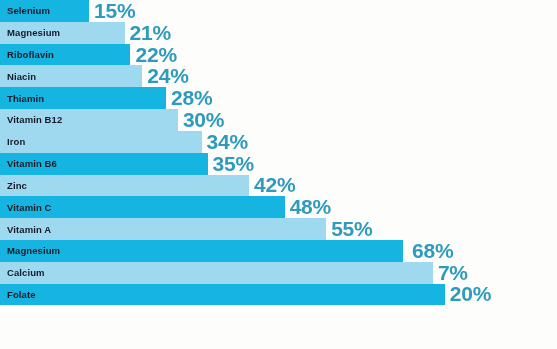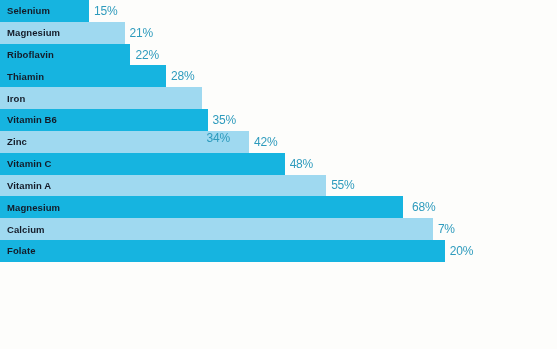--- a/index.html
+++ b/index.html
@@ -43,22 +43,22 @@
     font-weight: bold;
     color: #141b28;
     white-space: nowrap;
     letter-spacing: 0.1px;
   }
   .value {
     position: absolute;
     z-index: 2;
     top: 50%;
     transform: translateY(-50%);
-    font-size: 12px;
-    font-weight: normal;
+    font-size: 21px;
+    font-weight: bold;
     color: #2e9bbd;
     white-space: nowrap;
     letter-spacing: -0.2px;
   }
 </style>
 </head>
 <body>
 
 <div id="chart">
     <div class="row">
@@ -70,28 +70,38 @@
       <div class="bar even" style="width: 124.53px;"></div>
       <span class="bar-label">Magnesium</span>
       <span class="value" style="left: 129.53px;">21%</span>
     </div>
     <div class="row">
       <div class="bar odd" style="width: 130.46px;"></div>
       <span class="bar-label">Riboflavin</span>
       <span class="value" style="left: 135.46px;">22%</span>
     </div>
     <div class="row">
+      <div class="bar even" style="width: 142.32px;"></div>
+      <span class="bar-label">Niacin</span>
+      <span class="value" style="left: 147.32px;">24%</span>
+    </div>
+    <div class="row">
       <div class="bar odd" style="width: 166.04px;"></div>
       <span class="bar-label">Thiamin</span>
       <span class="value" style="left: 171.04px;">28%</span>
     </div>
     <div class="row">
+      <div class="bar even" style="width: 177.9px;"></div>
+      <span class="bar-label">Vitamin B12</span>
+      <span class="value" style="left: 182.9px;">30%</span>
+    </div>
+    <div class="row">
       <div class="bar even" style="width: 201.62px;"></div>
       <span class="bar-label">Iron</span>
-      <span class="value" style="left: 206.62px; margin-top: 40px;">34%</span>
+      <span class="value" style="left: 206.62px;">34%</span>
     </div>
     <div class="row">
       <div class="bar odd" style="width: 207.55px;"></div>
       <span class="bar-label">Vitamin B6</span>
       <span class="value" style="left: 212.55px;">35%</span>
     </div>
     <div class="row">
       <div class="bar even" style="width: 249.06px;"></div>
       <span class="bar-label">Zinc</span>
       <span class="value" style="left: 254.06px;">42%</span>

